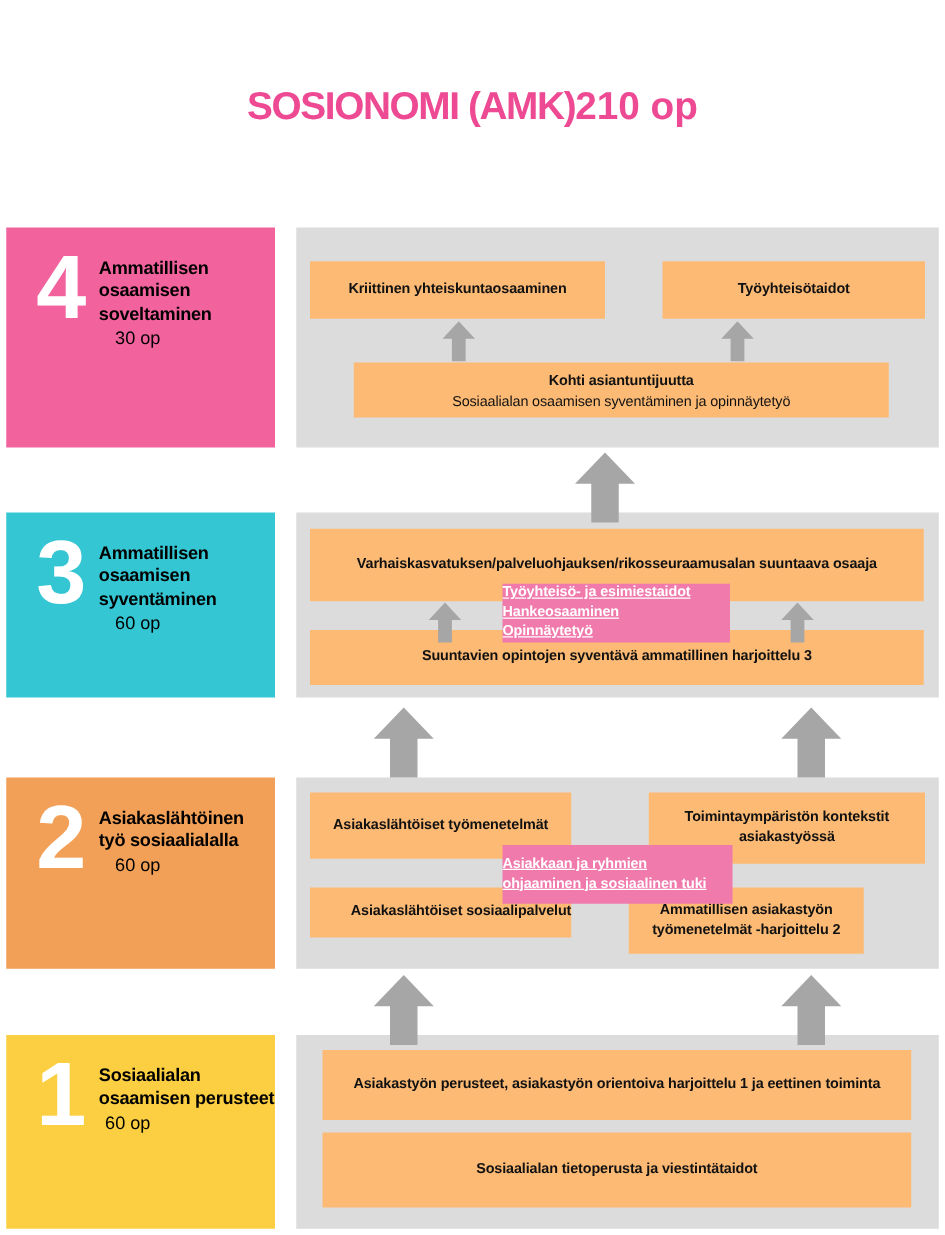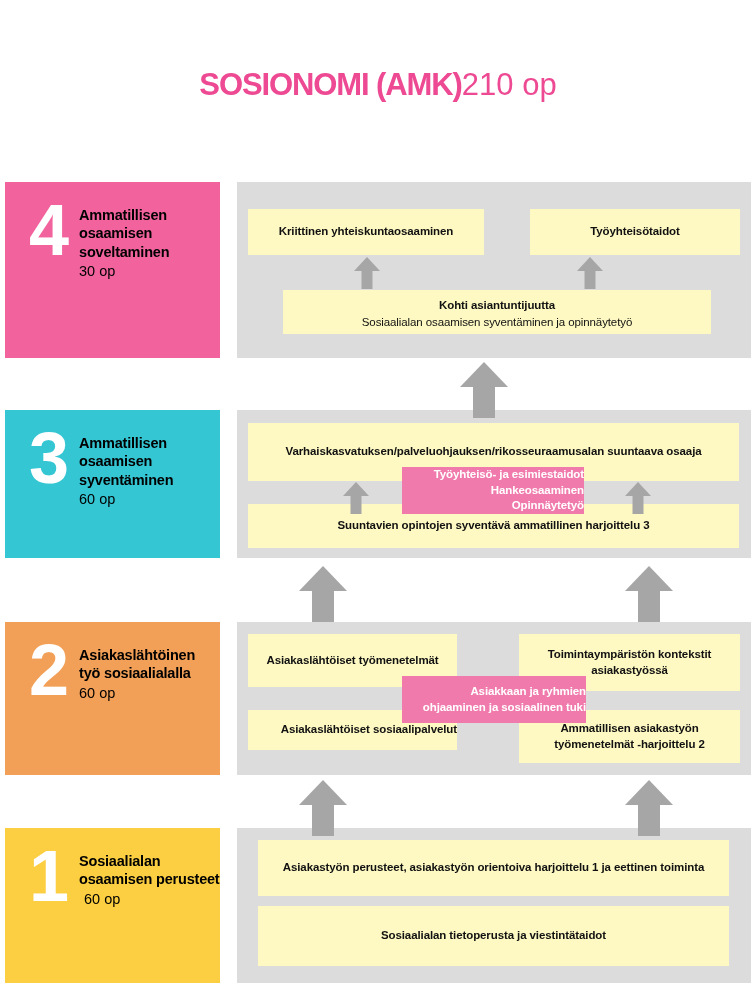--- a/index.html
+++ b/index.html
@@ -26,21 +26,21 @@
     font-size: 31px;
     color: #ED4A93;
     letter-spacing: -0.2px;
     white-space: nowrap;
   }
   .title-strong {
     font-weight: bold;
     letter-spacing: -1.1px;
   }
   .title-light {
-    font-weight: normal;
+    font-weight: bold;
     letter-spacing: 0px;
   }
 
   
   .level {
     position: absolute;
     left: 0;
     width: 756px;
   }
 
@@ -72,35 +72,36 @@
     font-size: 14.5px;
     font-weight: bold;
     line-height: 1.26;
     letter-spacing: -0.2px;
   }
   .badge-credits {
     font-size: 14.5px;
     font-weight: normal;
     line-height: 1.26;
     margin-top: 1px;
+    margin-left: 13px;
   }
 
   .level-panel {
     position: absolute;
     left: 237px;
     top: 0;
     width: 514px;
     height: 100%;
     background: #DCDCDC;
   }
 
   
   .cbox {
     position: absolute;
-    background: #fef9c3;
+    background: #fdba74;
     display: flex;
     align-items: center;
     justify-content: center;
     text-align: center;
     font-size: 11.5px;
     font-weight: bold;
     color: #111111;
     line-height: 1.32;
     padding: 3px 0;
     letter-spacing: -0.1px;
@@ -111,28 +112,29 @@
     font-size: 11.5px;
     margin-top: 2px;
   }
 
   
   .pinkbox {
     position: absolute;
     background: #F07AAC;
     color: #ffffff;
     display: flex;
-    align-items: flex-end;
+    align-items: flex-start;
     justify-content: center;
     text-align: center;
     font-size: 11.5px;
     font-weight: bold;
     line-height: 1.34;
     z-index: 5;
     letter-spacing: -0.1px;
+    text-decoration: underline;
   }
 
   
   .arrow {
     position: absolute;
     z-index: 3;
   }
   .arrow .shaft {
     position: absolute;
     background: #A6A6A6;
@@ -253,21 +255,21 @@
   <div class="level-panel">
     <div class="cbox" style="left:11px; top:12px; width:209px; height:53px;">
       <span>Asiakaslähtöiset työmenetelmät</span>
     </div>
     <div class="cbox" style="left:282px; top:12px; width:221px; height:57px;">
       <span>Toimintaympäristön kontekstit asiakastyössä</span>
     </div>
     <div class="cbox" style="left:11px; top:88px; width:209px; height:40px;justify-content:flex-end;">
       <span>Asiakaslähtöiset sosiaalipalvelut</span>
     </div>
-    <div class="cbox" style="left:282px; top:88px; width:221px; height:53px;">
+    <div class="cbox" style="left:266px; top:88px; width:188px; height:53px;">
       <span>Ammatillisen asiakastyön työmenetelmät -harjoittelu 2</span>
     </div>
     <div class="pinkbox" style="left:165px; top:54px; width:184px; height:47px; flex-direction:column;">
       <span>Asiakkaan  ja  ryhmien</span>
       <span>ohjaaminen ja sosiaalinen tuki</span>
     </div>
   </div>
 </div>
 
 <div class="arrow arrow-lg" style="left:299px; top:780px;">

